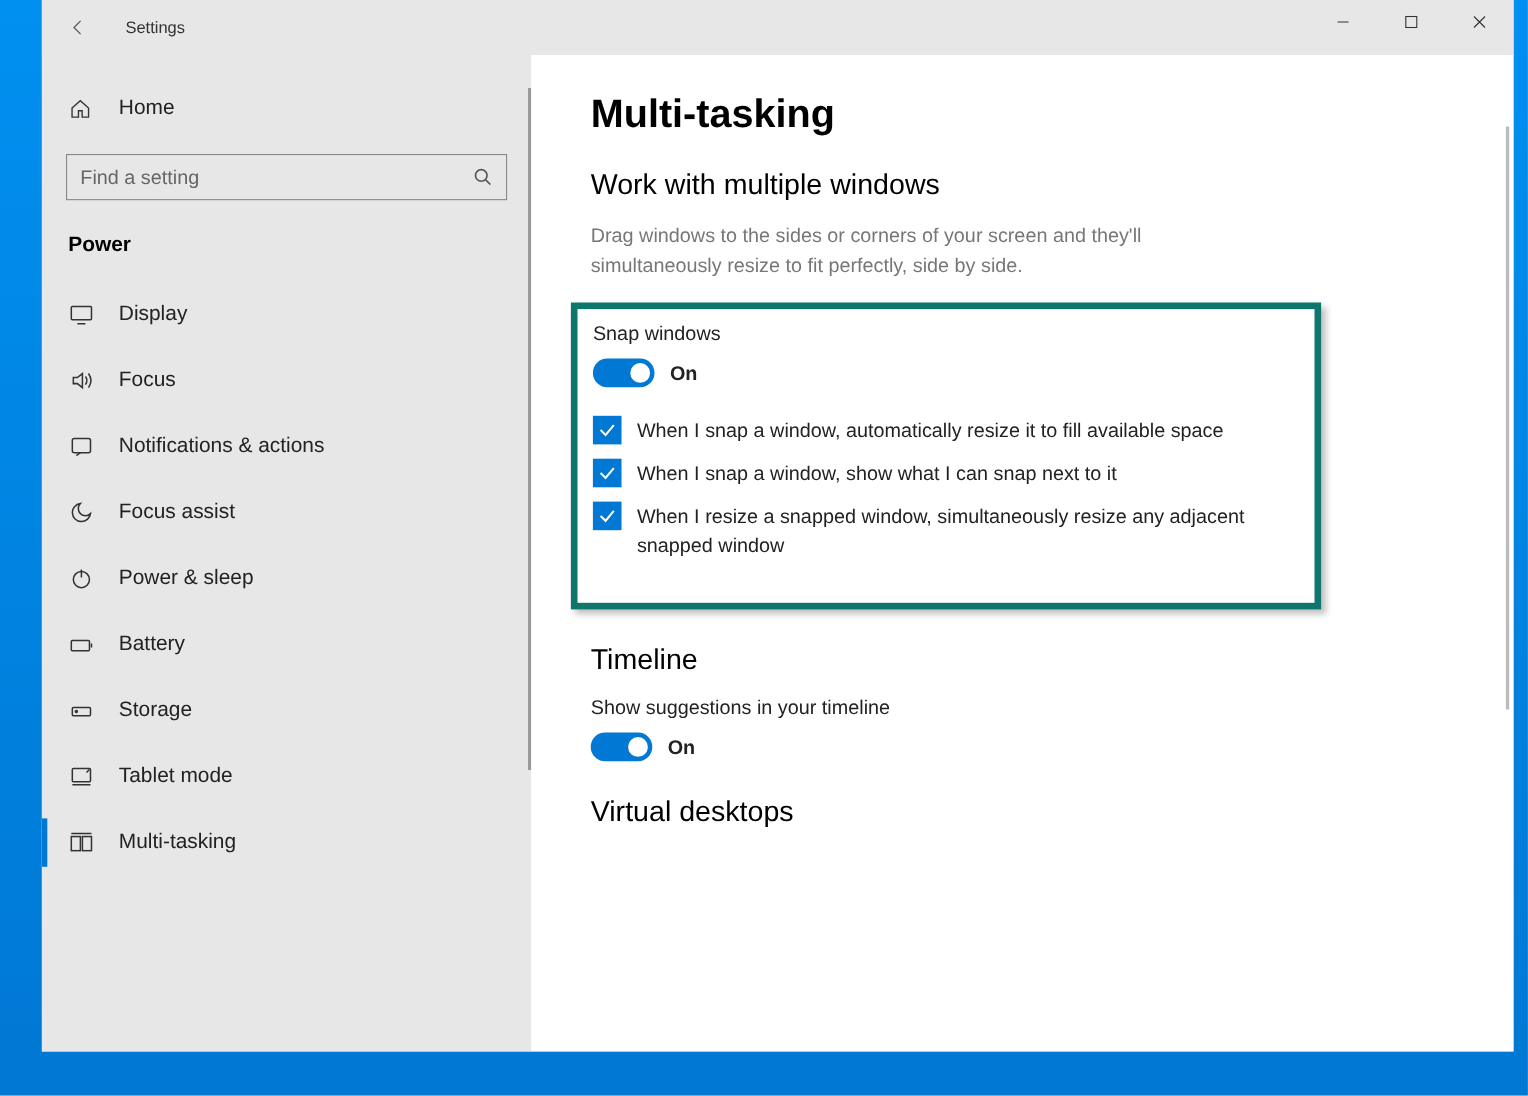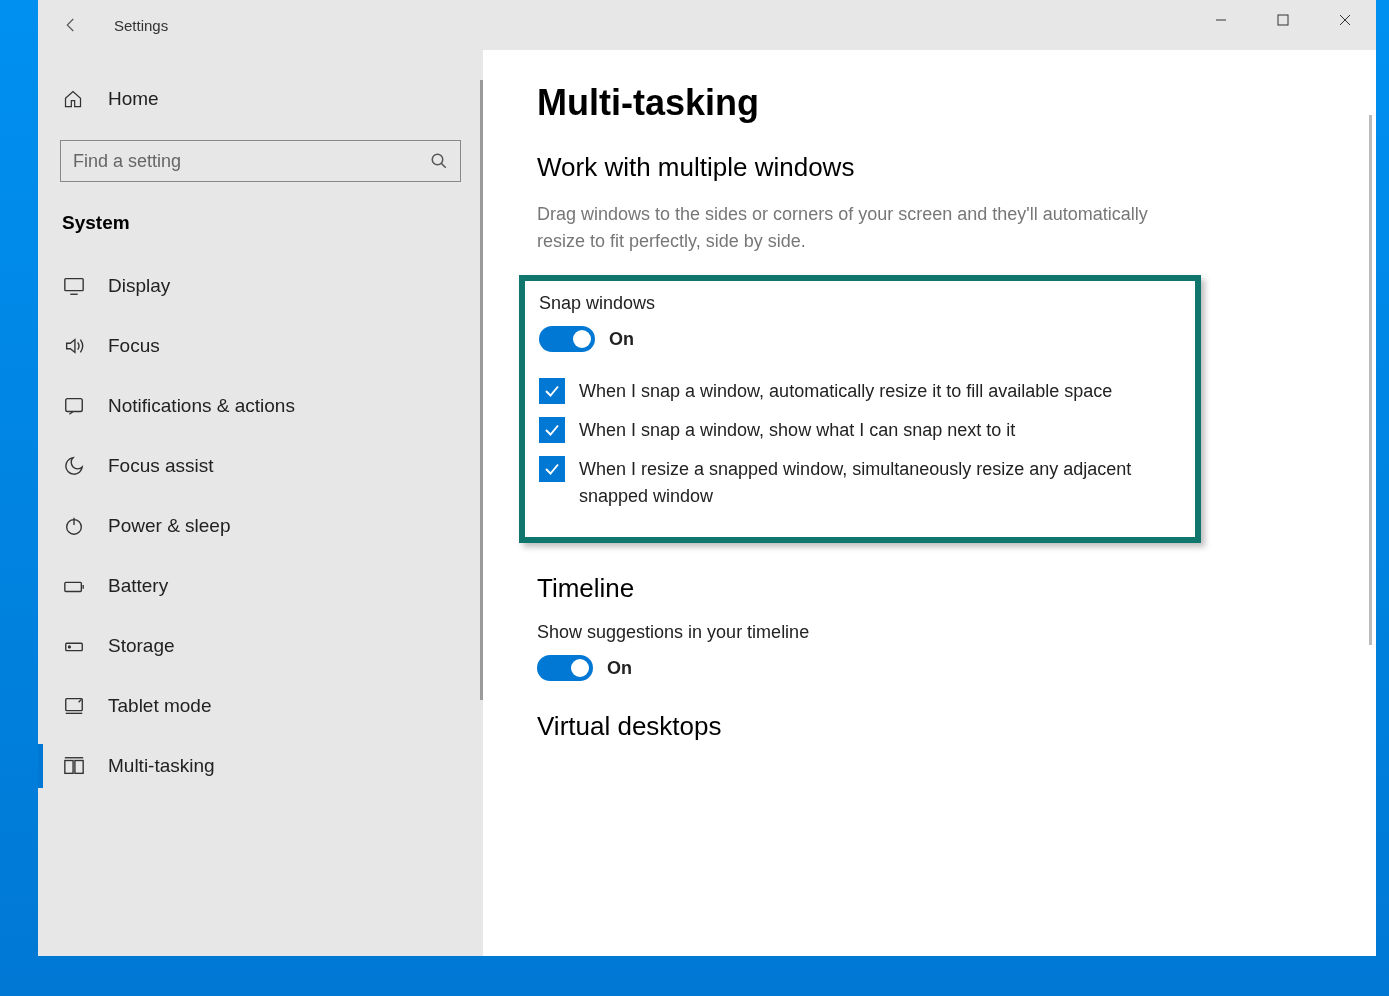--- a/index.html
+++ b/index.html
@@ -309,21 +309,21 @@
       <div class="search-box">
         <input type="text" placeholder="Find a setting" style="">
         <span class="search-icon">
           <svg viewBox="0 0 24 24" width="18" height="18" stroke="#555" stroke-width="2" fill="none">
               <circle cx="10" cy="10" r="7"></circle>
               <path d="M21 21 L15 15"></path>
             </svg>
         </span>
       </div>
 
-      <div class="category-label">System</div>
+      <div class="category-label">Power</div>
 
       <ul class="nav-list">
         <li class="nav-item">
           <span class="nav-icon">
             <svg viewBox="0 0 24 24" width="22" height="22" stroke="#333" stroke-width="1.5" fill="none">
                 <rect x="2" y="4" width="20" height="13" rx="1"></rect>
                 <path d="M8 21 H16"></path>
               </svg>
           </span>
           <span class="nav-label">Display</span>
@@ -404,21 +404,21 @@
         </li>
       </ul>
       <div class="sidebar-scroll"></div>
     </div>
 
     <div class="content">
       <h1 class="page-title">Multi-tasking</h1>
 
       <div class="section-block">
         <h2 class="section-h">Work with multiple windows</h2>
-        <p class="desc">Drag windows to the sides or corners of your screen and they'll automatically resize to fit perfectly, side by side.</p>
+        <p class="desc">Drag windows to the sides or corners of your screen and they'll simultaneously resize to fit perfectly, side by side.</p>
 
         <div class="highlight-box">
           <div class="field-label">Snap windows</div>
           <div class="toggle-row">
             <div class="toggle">
               <div class="knob"></div>
             </div>
             <span class="toggle-state">On</span>
           </div>
 
@@ -431,21 +431,21 @@
             <span class="cb-label">When I snap a window, automatically resize it to fill available space</span>
           </div>
           <div class="cb-row">
             <div class="checkbox">
               <svg viewBox="0 0 24 24">
                   <path d="M4 12 L10 18 L20 6"></path>
                 </svg>
             </div>
             <span class="cb-label">When I snap a window, show what I can snap next to it</span>
           </div>
-          <div class="cb-row" style="margin-bottom:5px">
+          <div class="cb-row" style="margin-bottom:16px">
             <div class="checkbox">
               <svg viewBox="0 0 24 24">
                   <path d="M4 12 L10 18 L20 6"></path>
                 </svg>
             </div>
             <span class="cb-label">When I resize a snapped window, simultaneously resize any adjacent snapped window</span>
           </div>
         </div>
       </div>
 

